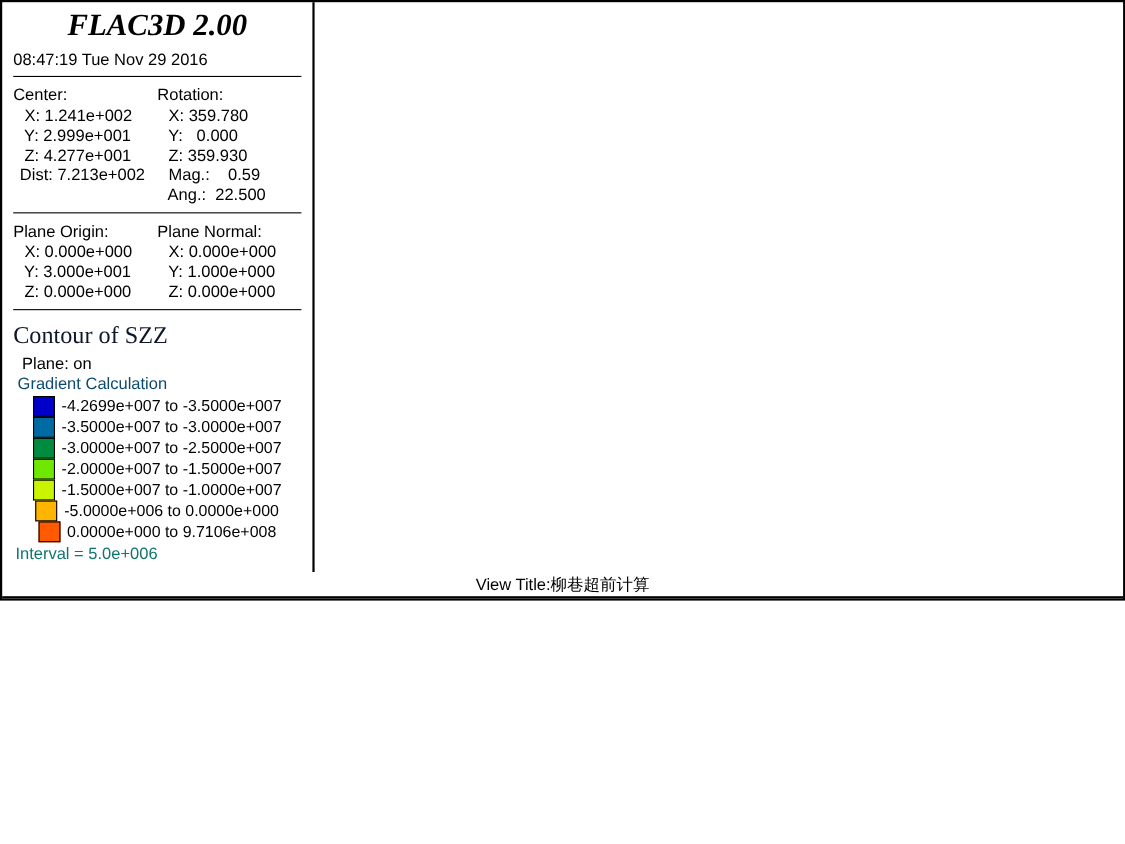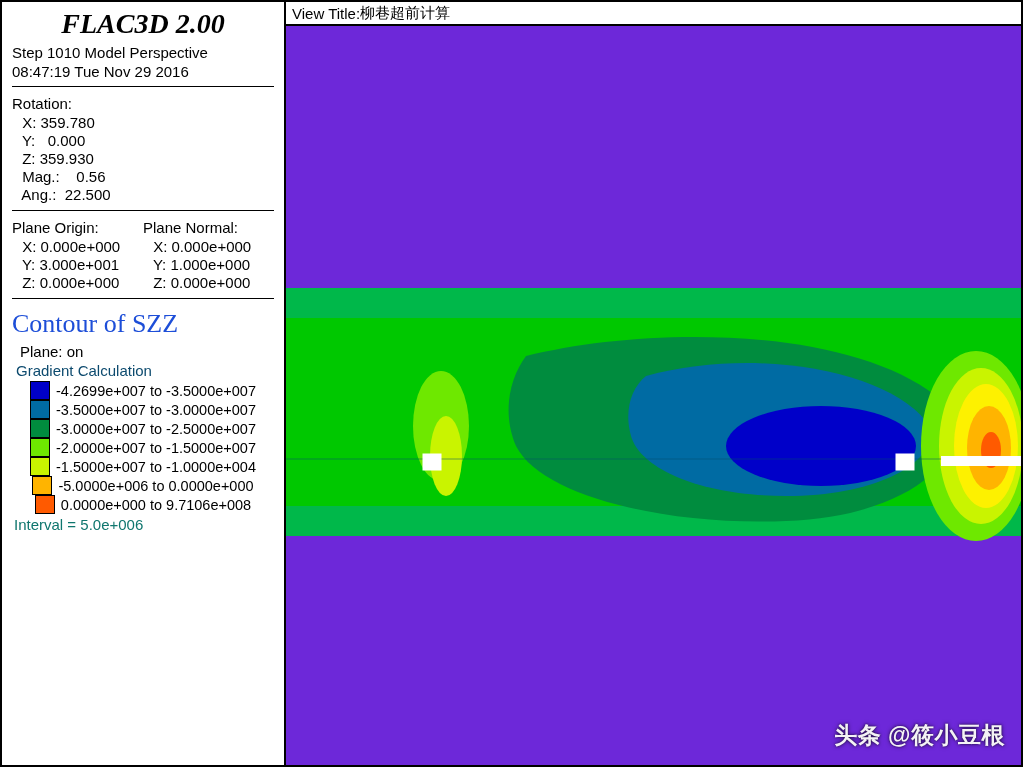--- a/index.html
+++ b/index.html
@@ -7,23 +7,24 @@
     padding: 0;
     width: 1023px;
     height: 767px;
     font-family: Arial, Helvetica, sans-serif;
     background: #fff;
     position: relative;
   }
   .outer {
     box-sizing: border-box;
     width: 1023px;
-    height: 767px;
+    height: 546px;
     border: 2px solid #000;
     display: flex;
+    flex-direction: column;
     position: relative;
   }
   .sidebar {
     width: 284px;
     box-sizing: border-box;
     border-right: 2px solid #000;
     padding: 4px 10px 8px 10px;
     font-size: 15px;
     color: #000;
     display: flex;
@@ -53,22 +54,22 @@
   .two-col .col { flex: 1; }
   .two-col .col-r { flex: 1; }
   .col .lbl, .col-r .lbl { margin-bottom: 2px; }
   .col .val, .col-r .val {
     padding-left: 6px;
     margin-bottom: 1px;
     white-space: pre;
   }
   .section-title {
     font-family: "Times New Roman", Times, serif;
-    color: #1d4ed8;
-    font-size: 26px;
+    color: #0f172a;
+    font-size: 22px;
     margin-top: 4px;
   }
   .plane-on { font-size: 15px; padding-left: 8px; margin-top: 4px;}
   .grad-label { color: #0c4a6e; font-size: 15px; padding-left: 4px; margin-top: 2px;}
   .legend { margin-top: 2px; }
   .legend-row {
     display: flex;
     align-items: center;
     font-size: 14.5px;
     margin-bottom: 0;
@@ -92,20 +93,21 @@
     flex-direction: column;
     position: relative;
   }
   .titlebar {
     height: 22px;
     border-bottom: 2px solid #000;
     font-size: 15px;
     padding: 0 6px;
     display: flex;
     align-items: center;
+    justify-content: center;
   }
   .plot-area {
     flex: 1;
     position: relative;
     overflow: hidden;
     background: #6d28d9;
   }
   .plot-area svg {
     position: absolute;
     top: 0; left: 0;
@@ -123,32 +125,38 @@
   }
 </style>
 </head>
 <body>
 
 <div class="outer">
 
   <div class="sidebar">
     <div class="app-title">FLAC3D 2.00</div>
 
-    <div class="step-line">Step 1010  Model Perspective</div>
     <div class="ts-line">08:47:19 Tue Nov 29 2016</div>
 
     <hr class="hr">
 
     <div class="two-col">
+      <div class="col">
+        <div class="lbl">Center:</div>
+        <div class="val"> X: 1.241e+002</div>
+        <div class="val"> Y: 2.999e+001</div>
+        <div class="val"> Z: 4.277e+001</div>
+        <div class="val">Dist: 7.213e+002</div>
+      </div>
       <div class="col-r">
         <div class="lbl">Rotation:</div>
         <div class="val"> X: 359.780</div>
         <div class="val"> Y:   0.000</div>
         <div class="val"> Z: 359.930</div>
-        <div class="val"> Mag.:    0.56</div>
+        <div class="val"> Mag.:    0.59</div>
         <div class="val"> Ang.:  22.500</div>
       </div>
     </div>
 
     <hr class="hr">
 
     <div class="two-col">
       <div class="col">
         <div class="lbl">Plane Origin:</div>
         <div class="val"> X: 0.000e+000</div>
@@ -181,21 +189,21 @@
         <div class="legend-row">
           <div class="swatch" style="background: rgb(0, 140, 62);"></div>
           <span>-3.0000e+007 to -2.5000e+007</span>
         </div>
         <div class="legend-row">
           <div class="swatch" style="background: rgb(110, 232, 0);"></div>
           <span>-2.0000e+007 to -1.5000e+007</span>
         </div>
         <div class="legend-row">
           <div class="swatch" style="background: rgb(201, 244, 0);"></div>
-          <span>-1.5000e+007 to -1.0000e+004</span>
+          <span>-1.5000e+007 to -1.0000e+007</span>
         </div>
         <div class="legend-row">
           <div class="swatch" style="background: rgb(255, 180, 0);"></div>
           <span>-5.0000e+006 to  0.0000e+000</span>
         </div>
         <div class="legend-row">
           <div class="swatch" style="background: rgb(255, 90, 0);"></div>
           <span> 0.0000e+000 to  9.7106e+008</span>
         </div>
       </div>

